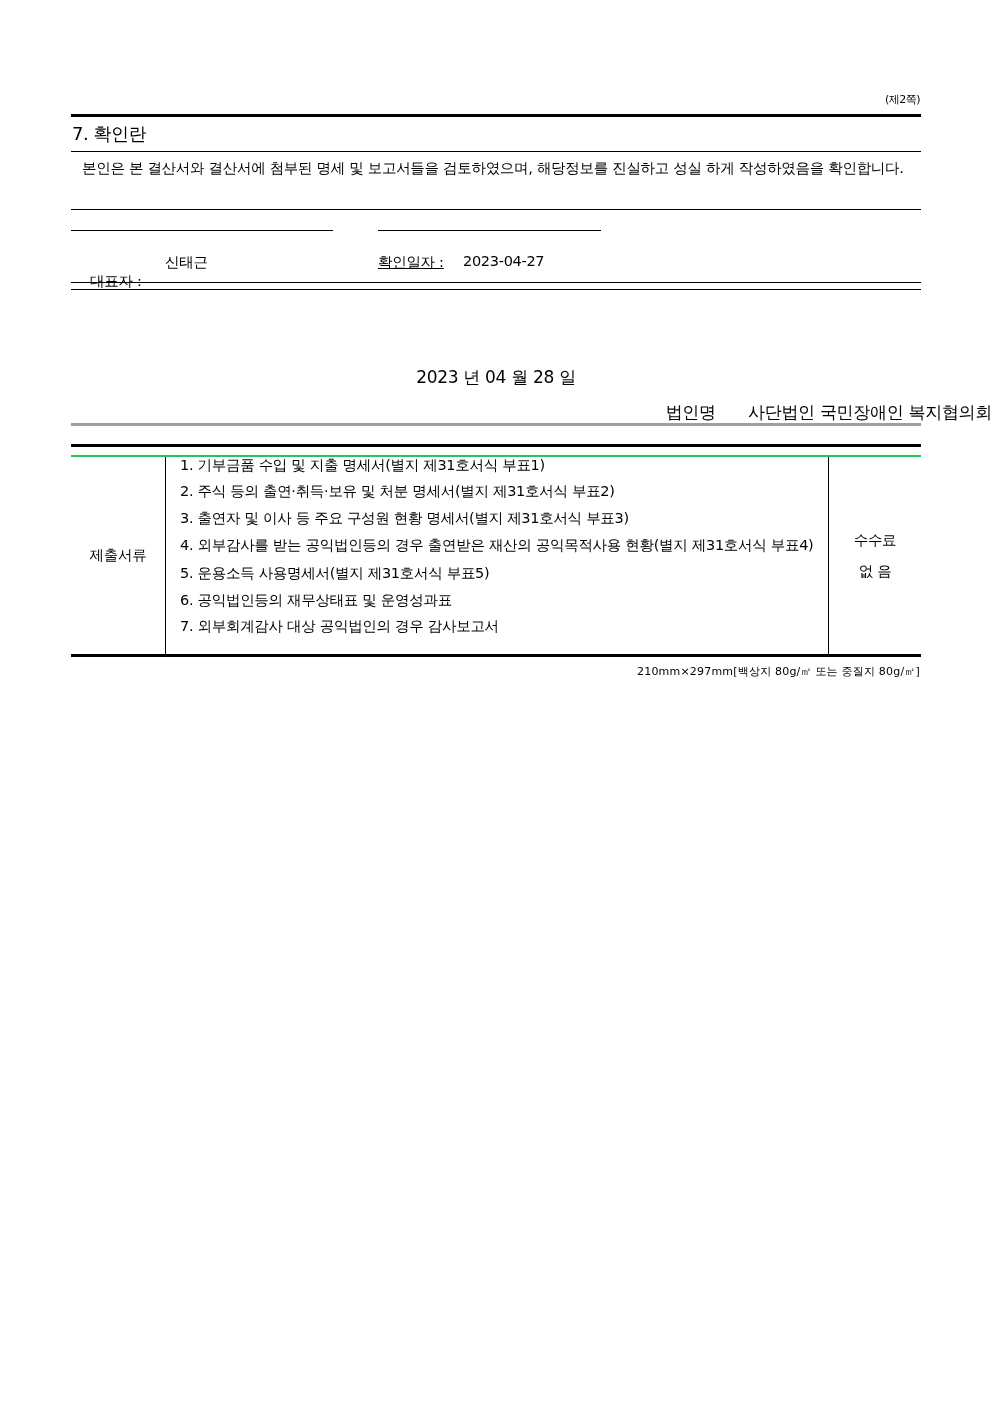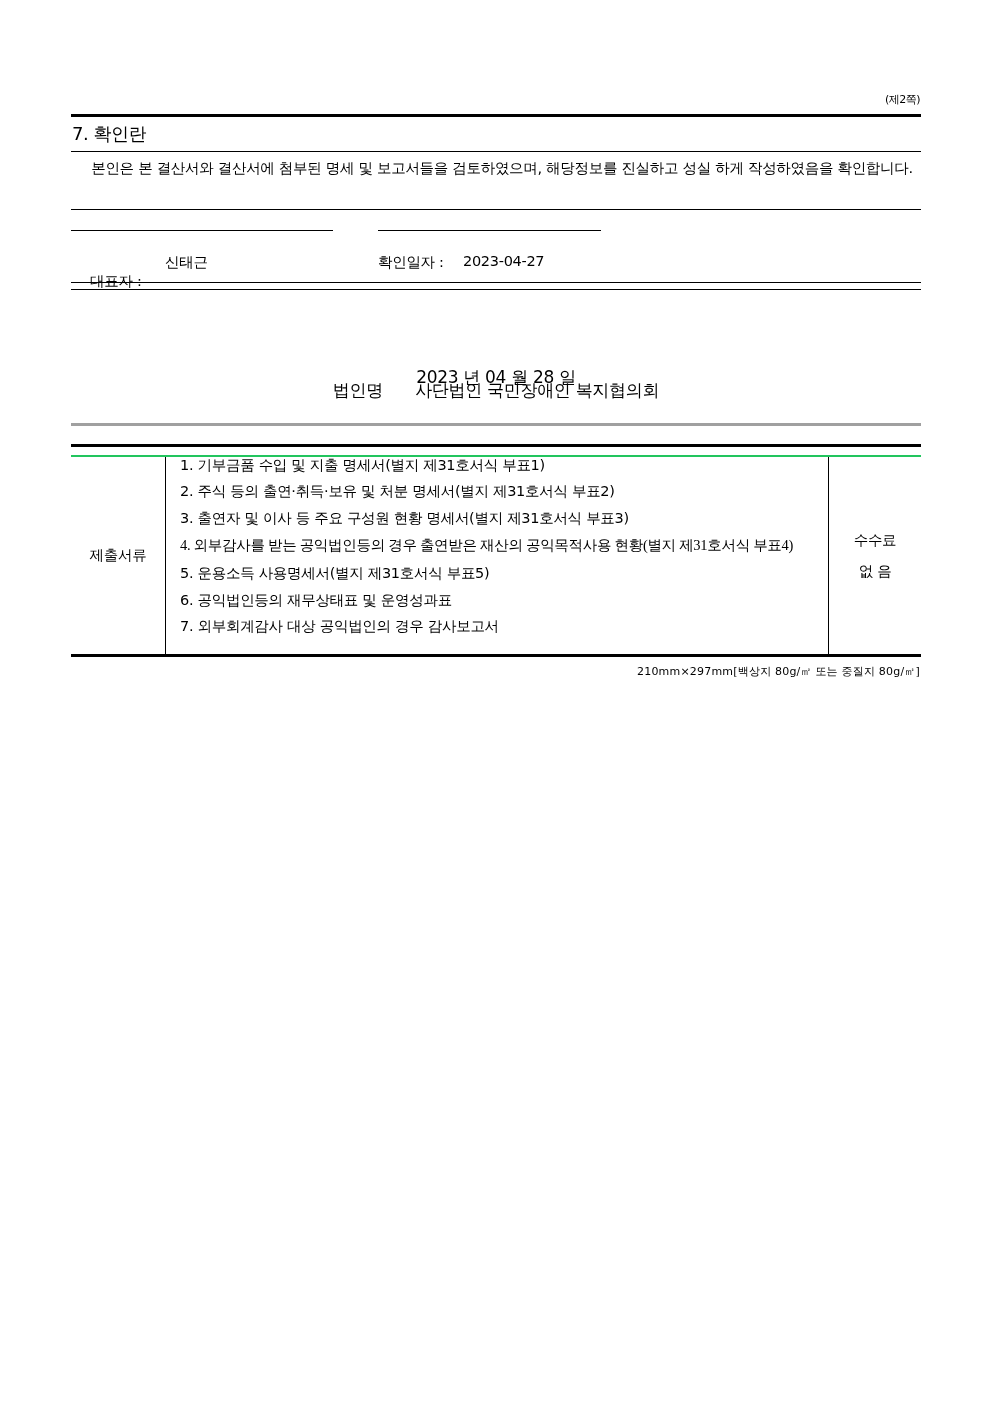--- a/index.html
+++ b/index.html
@@ -4,21 +4,21 @@
 <style>
   html, body { margin:0; padding:0; background:#ffffff; }
   body { width:992px; height:1403px; position:relative; overflow:hidden;
          font-family:"DejaVu Sans","Liberation Sans",sans-serif; color:#000; }
   .abs { position:absolute; }
   .page-no { right:72px; top:92px; font-size:11px; letter-spacing:-0.5px; }
   .rule-thick { left:71px; width:850px; height:3px; background:#000; }
   .rule-thin { left:71px; width:850px; height:1px; background:#000; }
   .rule-gray { left:71px; width:850px; height:3px; background:#a0a0a0; }
   .section-title { left:72px; top:122px; font-size:18px; letter-spacing:-0.5px;text-align:right; }
-  .confirm-text { left:82px; top:154px; width:840px; font-size:14.5px; line-height:29px; letter-spacing:-0.3px;text-align:center; }
+  .confirm-text { left:82px; top:154px; width:840px; font-size:14.5px; line-height:29px; letter-spacing:-0.3px; }
   .sig-line { top:230px; height:1px; border-top:1px solid #000; }
   .sig-label { top:253px; font-size:14.5px; letter-spacing:-0.3px; }
   .notice { left:84px; top:300px; font-size:14.5px; line-height:31px; letter-spacing:-0.3px; }
   .center-line { left:0; width:992px; text-align:center; font-size:17px; letter-spacing:-0.3px; }
   .doc-table { left:71px; top:455px; width:850px; height:200px; border-collapse:collapse; }
   .doc-table td { border:1px solid #000; padding:0; vertical-align:middle; font-size:14.5px; letter-spacing:-0.3px; }
   .doc-table tr td { border-top:2px solid #22c55e; }
   .label-cell { width:94px; text-align:center; border-left:none !important; }
   .fee-cell { width:92px; text-align:center; border-right:none !important; line-height:31px; }
   .list-cell { padding:0 0 0 14px !important; line-height:26.5px; overflow:hidden; }
@@ -35,49 +35,49 @@
 <div class="abs section-title">7. 확인란</div>
 <div class="abs rule-thin" style="top:151px;"></div>
 <div class="abs confirm-text">본인은 본 결산서와 결산서에 첨부된 명세 및 보고서들을 검토하였으며, 해당정보를 진실하고 성실 하게 작성하였음을 확인합니다.</div>
 <div class="abs rule-thin" style="top:209px;"></div>
 
 <div class="abs sig-line" style="left:71px; width:262px;"></div>
 <div class="abs sig-line" style="left:378px; width:223px;"></div>
 
 <div class="abs sig-label" style="left:90px;margin-top:19px;">대표자 :</div>
 <div class="abs sig-label" style="left:165px;">신태근</div>
-<div class="abs sig-label" style="left:378px;">확인일자 :</div>
+<div class="abs sig-label" style="left:378px;text-decoration:underline;">확인일자 :</div>
 <div class="abs sig-label" style="left:463px;">2023-04-27</div>
 
 <div class="abs rule-thin" style="top:282px;"></div>
 <div class="abs rule-thin" style="top:289px;"></div>
 
 <div class="abs notice">
 </div>
 
 <div class="abs center-line" style="top:366px;">2023 년 04 월 28 일</div>
-<div class="abs center-line" style="top:379px;">
+<div class="abs center-line" style="top:401px;text-align:right;">
   <span>법인명</span>
   <span style="display:inline-block; width:22px;"></span>
   <span>사단법인 국민장애인 복지협의회</span>
 </div>
 
 <div class="abs rule-gray" style="top:423px;"></div>
 <div class="abs rule-thick" style="top:444px;"></div>
 
 <table class="abs doc-table">
   <tbody>
       <tr>
     <td class="label-cell">제출서류</td>
     <td class="list-cell">
       <div style="height:200px; overflow:hidden; margin-top:-8px;">
         <div class="list-item">1. 기부금품 수입 및 지출 명세서(별지 제31호서식 부표1)</div>
         <div class="list-item">2. 주식 등의 출연·취득·보유 및 처분 명세서(별지 제31호서식 부표2)</div>
         <div class="list-item">3. 출연자 및 이사 등 주요 구성원 현황 명세서(별지 제31호서식 부표3)</div>
-        <div class="list-item" style="white-space:normal; margin-left:-6px; text-indent:6px; width:646px; line-height:29px;font-family:Liberation Serif, serif;">4. 외부감사를 받는 공익법인등의 경우 출연받은 재산의 공익목적사용 현황(별지 제31호서식 부표4)</div>
+        <div class="list-item" style="white-space:normal; margin-left:-6px; text-indent:6px; width:646px; line-height:29px;">4. 외부감사를 받는 공익법인등의 경우 출연받은 재산의 공익목적사용 현황(별지 제31호서식 부표4)</div>
         <div class="list-item">5. 운용소득 사용명세서(별지 제31호서식 부표5)</div>
         <div class="list-item">6. 공익법인등의 재무상태표 및 운영성과표</div>
         <div class="list-item">7. 외부회계감사 대상 공익법인의 경우 감사보고서</div>
       </div>
     </td>
     <td class="fee-cell">
       <div>수수료</div>
       <div>없 음</div>
     </td>
   </tr>

